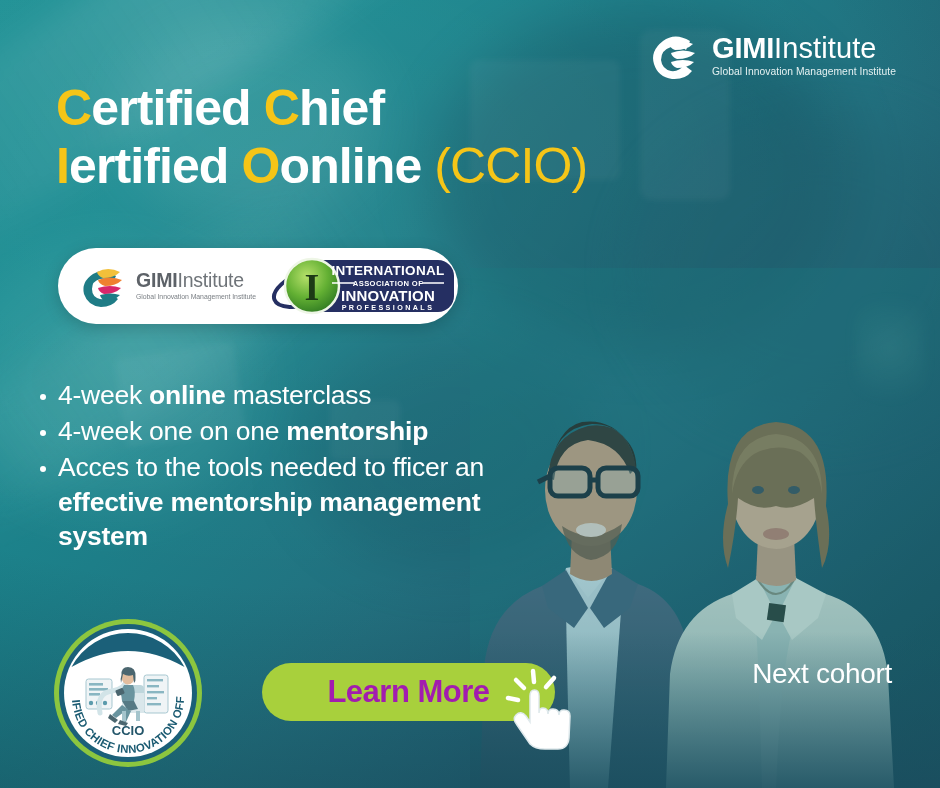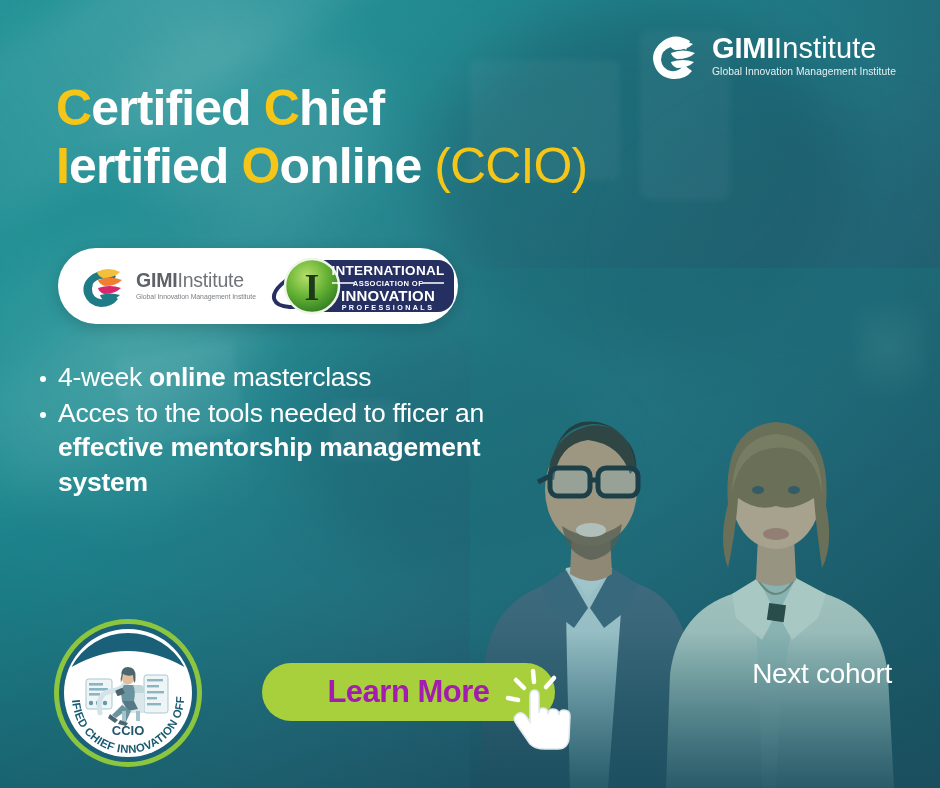--- a/index.html
+++ b/index.html
@@ -62,21 +62,21 @@
   }
   .pill-gimi{display:flex;align-items:center;gap:8px;padding-left:18px;}
   .pill-mark{width:52px;height:48px;flex:0 0 auto;}
   .pill-words{display:flex;flex-direction:column;line-height:1;}
   .pill-top{font-size:19.5px;color:#6f7479;font-weight:400;letter-spacing:-.2px;}
   .pill-top b{font-weight:800;color:#5d6268;}
   .pill-sub{font-size:6.9px;color:#7a7f84;margin-top:3px;letter-spacing:-.05px;}
   .iaoip{margin-left:14px;position:relative;width:186px;height:62px;flex:0 0 auto;}
 
   
-  .bullets{position:absolute;left:40px;top:360px;width:470px;}
+  .bullets{position:absolute;left:40px;top:378px;width:470px;}
   .bl{display:flex;align-items:flex-start;color:#fff;font-size:26.5px;font-weight:300;
       line-height:1.29;letter-spacing:-.25px;margin-bottom:2px;}
   .dot{flex:0 0 auto;width:6px;height:6px;border-radius:50%;background:#fff;margin:16px 12px 0 0;}
   .bl b{font-weight:800;}
 
   
   .seal{position:absolute;left:52px;top:617px;width:152px;height:152px;}
 
   
   .cta{
@@ -248,20 +248,24 @@
     </svg>
   </div>
 
   <div class="bullets">
     <div class="bl">
       <span class="dot"></span>
       <span><span>4-week </span><b>online</b><span> masterclass</span></span>
     </div>
     <div class="bl">
       <span class="dot"></span>
+      <span><span>4-week one on one </span><b>mentorship</b><span></span></span>
+    </div>
+    <div class="bl">
+      <span class="dot"></span>
       <span><span>Acces to the tools needed to fficer an </span><b>effective mentorship management system</b><span></span></span>
     </div>
   </div>
 
   <svg class="seal" viewBox="0 0 152 152">
     <defs>
       <path id="arcPath" d="M 20 80 A 56 56 0 0 0 132 80"></path>
     </defs>
     <circle cx="76" cy="76" r="74" fill="#8cc63f"></circle>
     <circle cx="76" cy="76" r="69" fill="#1b6079"></circle>

